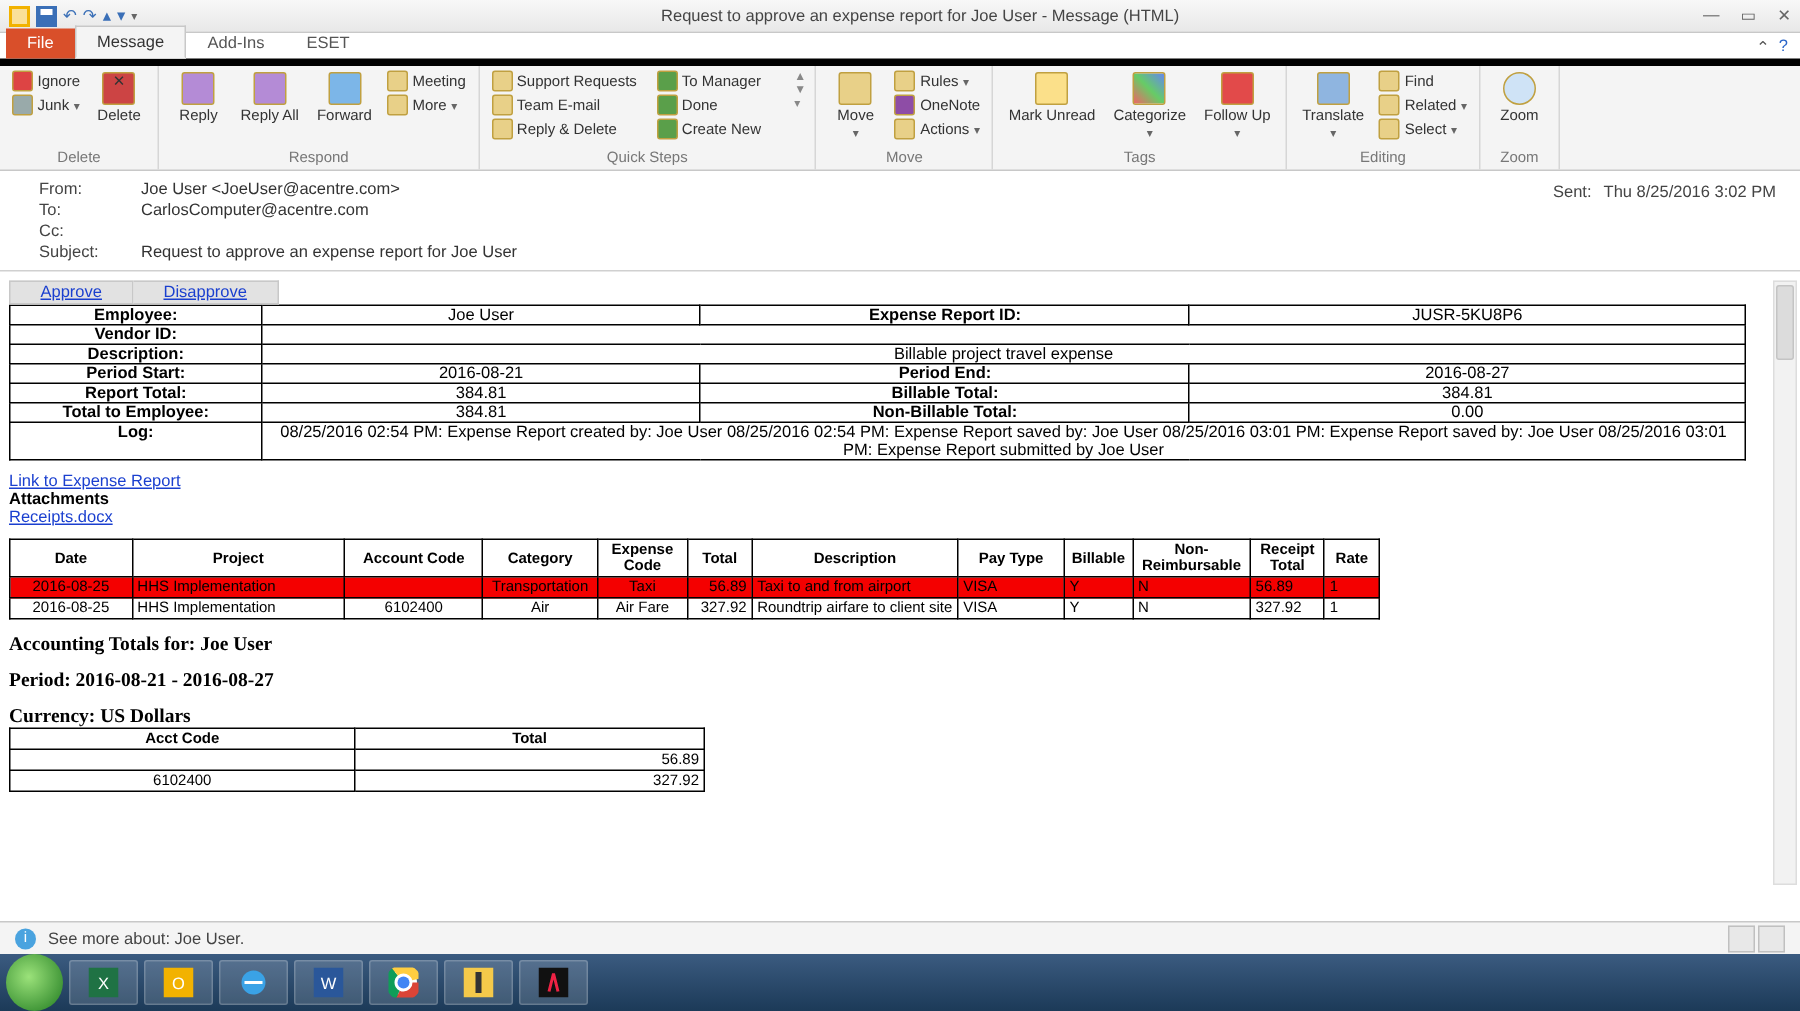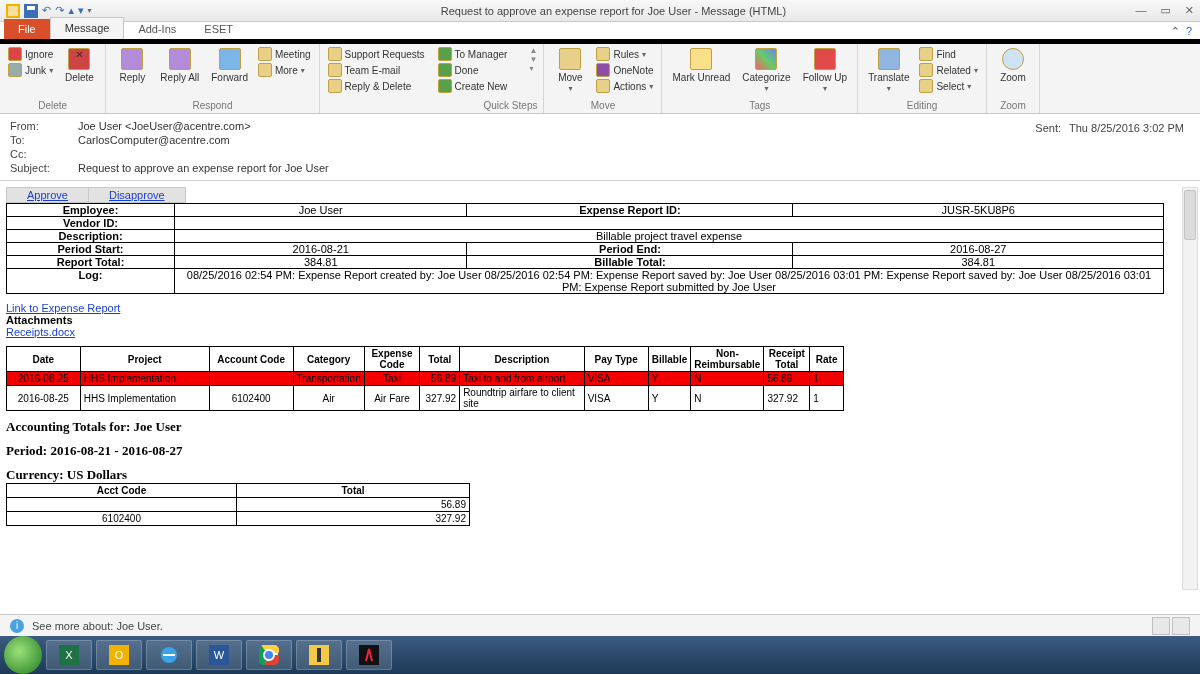--- a/index.html
+++ b/index.html
@@ -26,21 +26,21 @@
     .group-body { flex: 1; display: flex; gap: 4px; align-items: flex-start; }
     .group-name { text-align: center; font-size: 10px; color: #777; padding: 1px 0 2px 0; }
     .rbtn { display: flex; flex-direction: column; align-items: center; justify-content: flex-start; padding: 2px 4px; min-width: 40px; font-size: 10px; color: #333; text-align: center; line-height: 11px; }
     .rbtn .ic { width: 22px; height: 22px; margin-bottom: 2px; background: #e8d088; border: 1px solid #c0a040; border-radius: 2px; }
     .rbtn.small { flex-direction: row; min-width: 0; align-items:center; gap:3px; margin:0; padding:1px 2px; }
     .rbtn.small .ic { width:14px; height:14px; margin:0; }
     .stackv { display:flex; flex-direction:column; gap:0; }
     .drop::after { content: " ▾"; font-size: 8px; color:#666; }
 
     
-    .hdr { padding: 6px 10px 4px 10px; font-size: 11px; color: #444; }
+    .hdr { padding: 6px 10px 4px 26px; font-size: 11px; color: #444; }
     .hdr-row { display: flex; margin-bottom: 2px; }
     .hdr-label { width: 68px; color:#444; }
     .hdr-val { flex: 1; color:#333; }
     .hdr .sent { position: absolute; right: 16px; top: 122px; color:#444; }
     .hdr .sent .lab { margin-right: 8px; }
 
     
     .msgwrap { border-top: 1px solid #d0d0d0; padding: 4px 6px 0 6px; height: 416px; overflow: hidden; position: relative; }
     .scrollbar { position:absolute; right:2px; top:6px; bottom:6px; width:16px; background:#f2f2f2; border:1px solid #ddd; }
     .scrollbar .thumb { position:absolute; top:2px; left:1px; right:1px; height:50px; background:#dcdcdc; border:1px solid #c4c4c4; border-radius:2px; }
@@ -50,21 +50,21 @@
     .atab + .atab { border-left:none; }
 
     table.report { border-collapse: collapse; width: 1158px; font-size:11px;text-align:center; }
     table.report td { border:1px solid #000; padding:0 3px; vertical-align:top; }
     table.report td.lab { font-weight:bold; width:168px; }
     table.report td.lab2 { font-weight:bold; width:326px; }
 
     .link { color:#1a3fcf; text-decoration: underline; display:inline-block; margin-top:8px; }
     .bold { font-weight: bold; font-size:11px; }
 
-    table.lines { border-collapse:collapse; margin-top:8px; font-size:10px; width: 838px; }
+    table.lines { border-collapse:collapse; margin-top:8px; font-size:10px; width: 914px; }
     table.lines th, table.lines td { border:1px solid #000; padding:1px 3px; text-align:left; }
     table.lines th { font-weight:bold; text-align:center; background:#fff; }
     tr.redrow td { background:#f40000; color:#000; }
     table.lines td.c { text-align:center; }
     table.lines td.r { text-align:right; }
 
     .acct-head { font-family: Georgia, "Times New Roman", serif; font-size:13px; font-weight:bold; margin-top:8px; }
     table.acct { border-collapse:collapse; font-size:10px; width:464px; }
     table.acct th, table.acct td { border:1px solid #000; padding:1px 3px; }
     table.acct th { font-weight:bold; text-align:center; }
@@ -169,21 +169,21 @@
           </div>
         <div class="rbtn small drop">
             <span class="ic"></span>
             <span>More</span>
           </div>
       </div>
     </div>
     <div class="group-name">Respond</div>
   </div>
 
-  <div class="group" style="min-width:220px;align-items:flex-end;">
+  <div class="group" style="min-width:220px;">
     <div class="group-body" style="flex-wrap:wrap;">
       <div class="stackv" style="width:106px;">
         <div class="rbtn small">
             <span class="ic"></span>
             <span>Support Requests</span>
           </div>
         <div class="rbtn small">
             <span class="ic"></span>
             <span>Team E-mail</span>
           </div>
@@ -344,20 +344,26 @@
           <td class="lab">Period Start:</td>
           <td>2016-08-21</td>
           <td class="lab2">Period End:</td>
           <td>2016-08-27</td>
         </tr>
     <tr>
           <td class="lab">Report Total:</td>
           <td>384.81</td>
           <td class="lab2">Billable Total:</td>
           <td>384.81</td>
+        </tr>
+    <tr>
+          <td class="lab">Total to Employee:</td>
+          <td>384.81</td>
+          <td class="lab2">Non-Billable Total:</td>
+          <td>0.00</td>
         </tr>
     <tr>
           <td class="lab">Log:</td>
           <td colspan="3">08/25/2016 02:54 PM: Expense Report created by: Joe User 08/25/2016 02:54 PM: Expense Report saved by: Joe User 08/25/2016 03:01 PM: Expense Report saved by: Joe User 08/25/2016 03:01 PM: Expense Report submitted by Joe User</td>
         </tr>
   </tbody>
     </table>
 
   <a class="link">Link to Expense Report</a><br>
   <span class="bold">Attachments</span><br>

